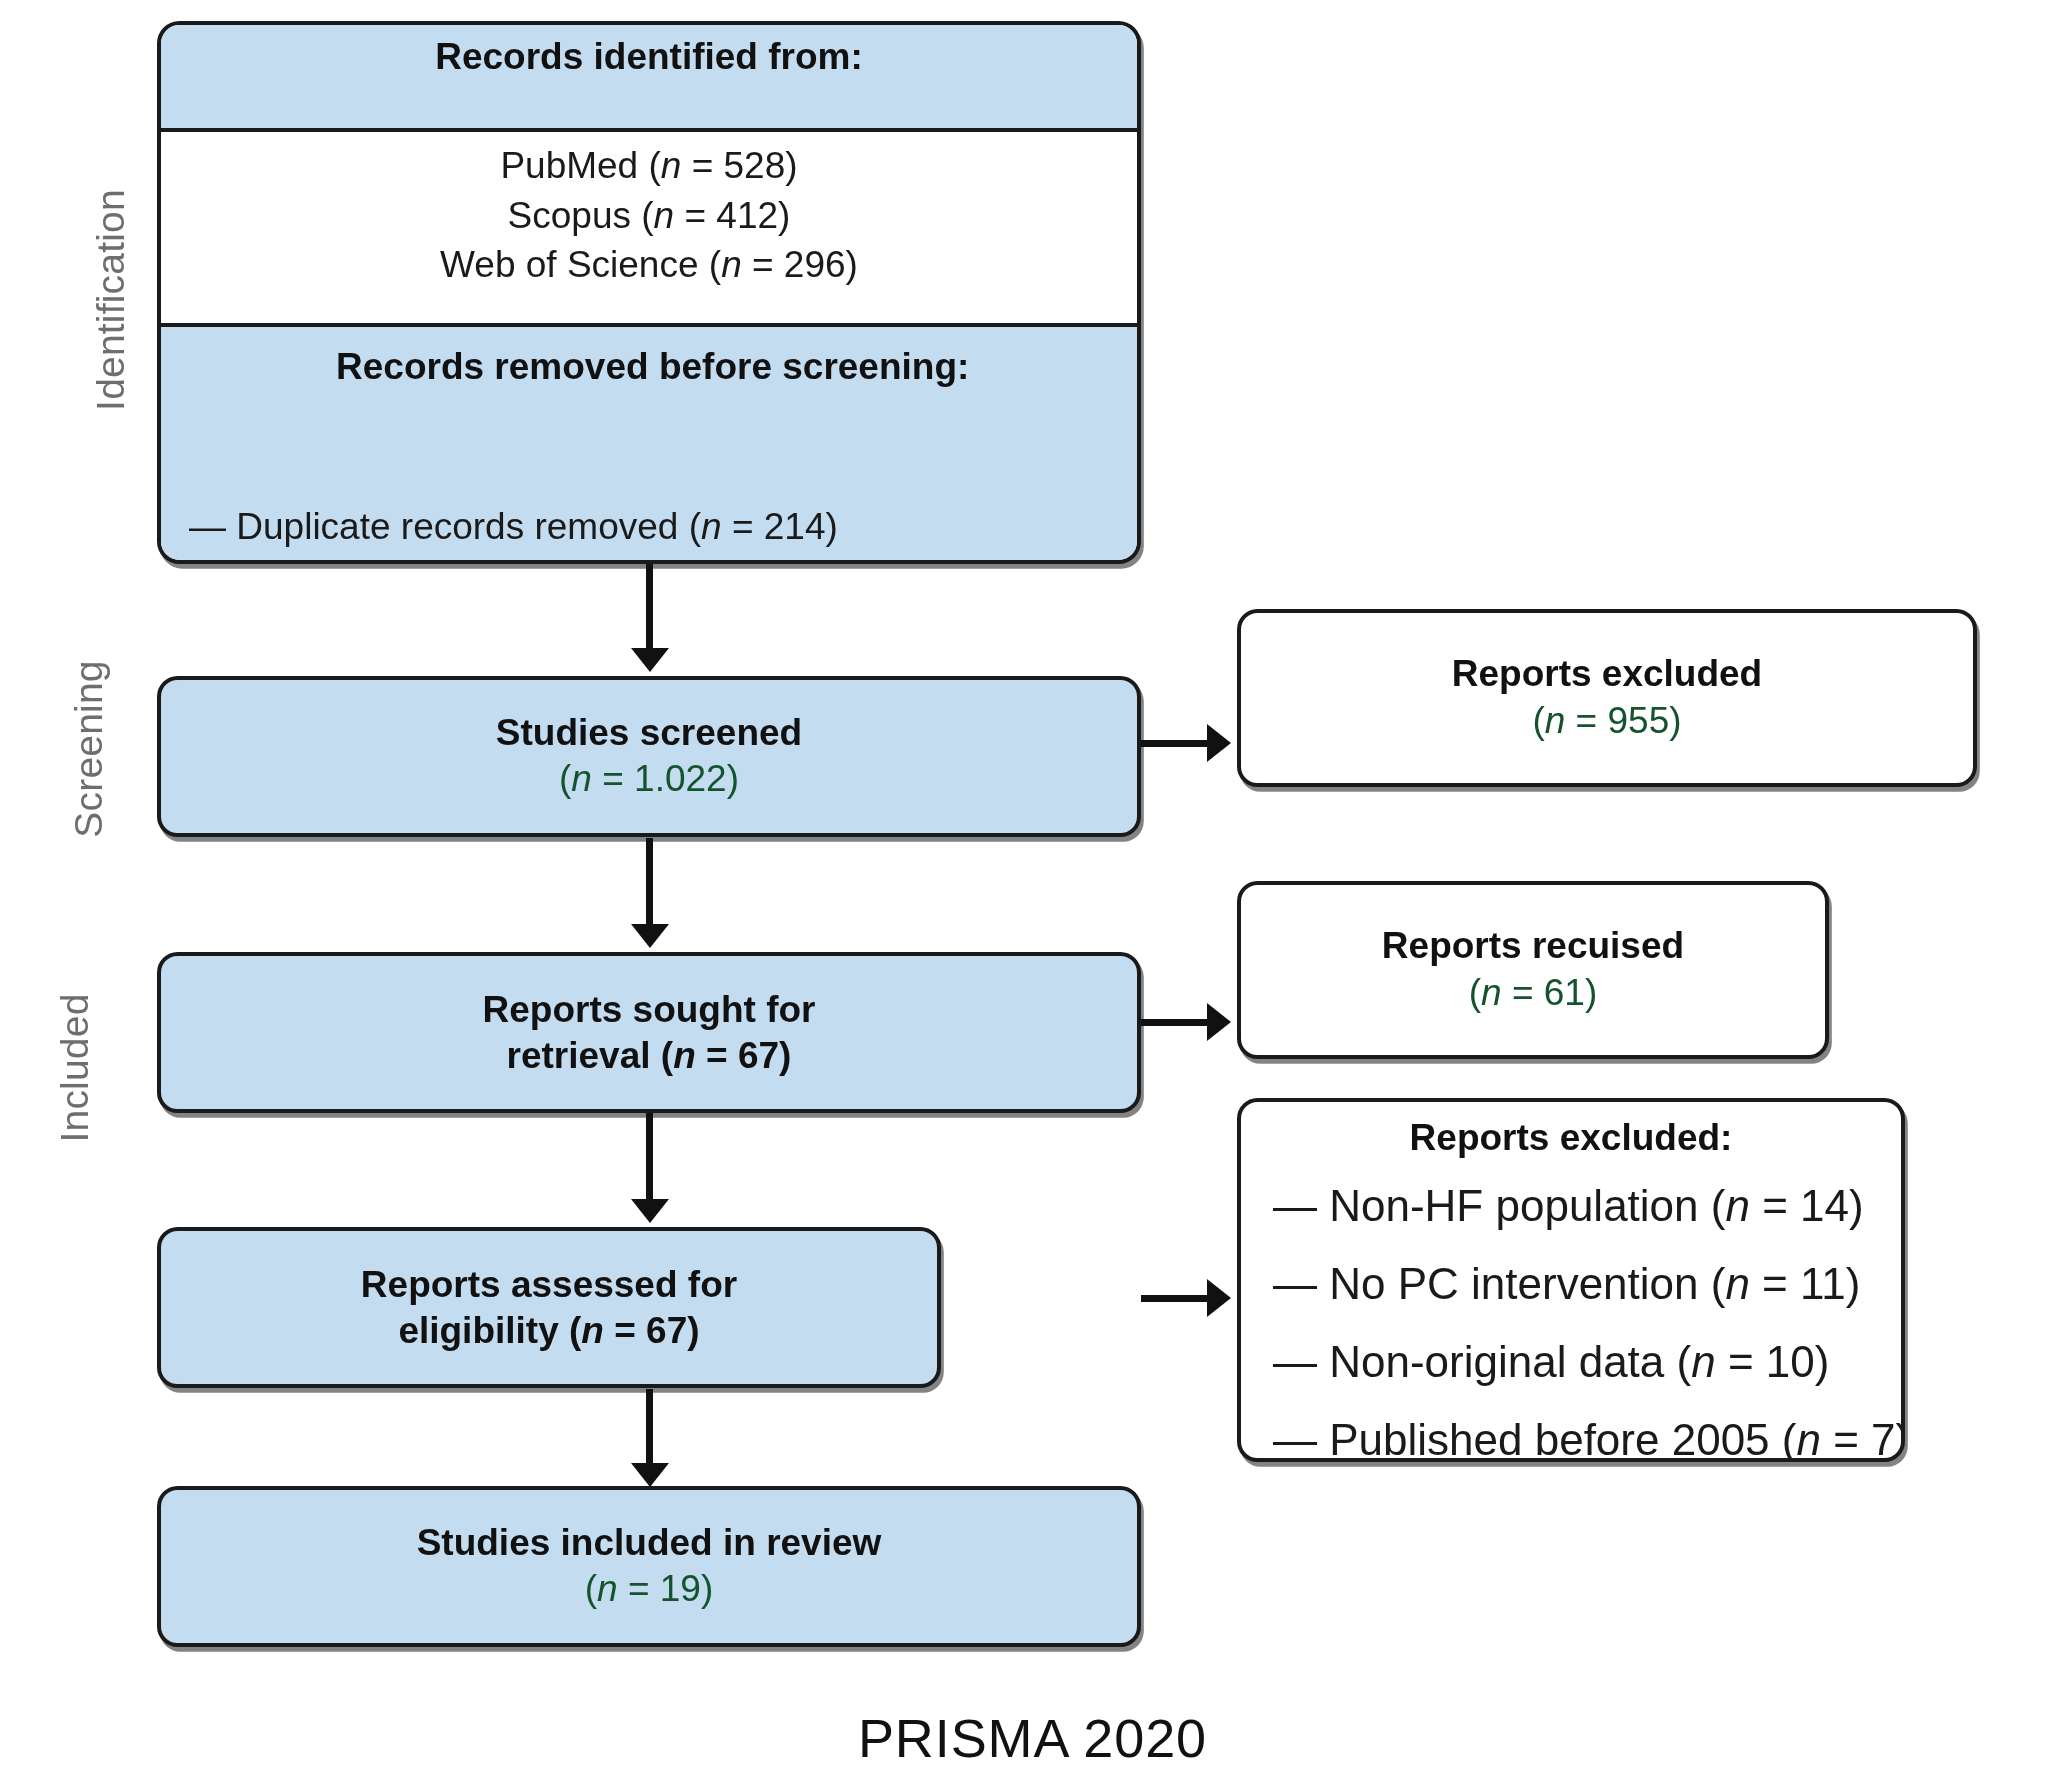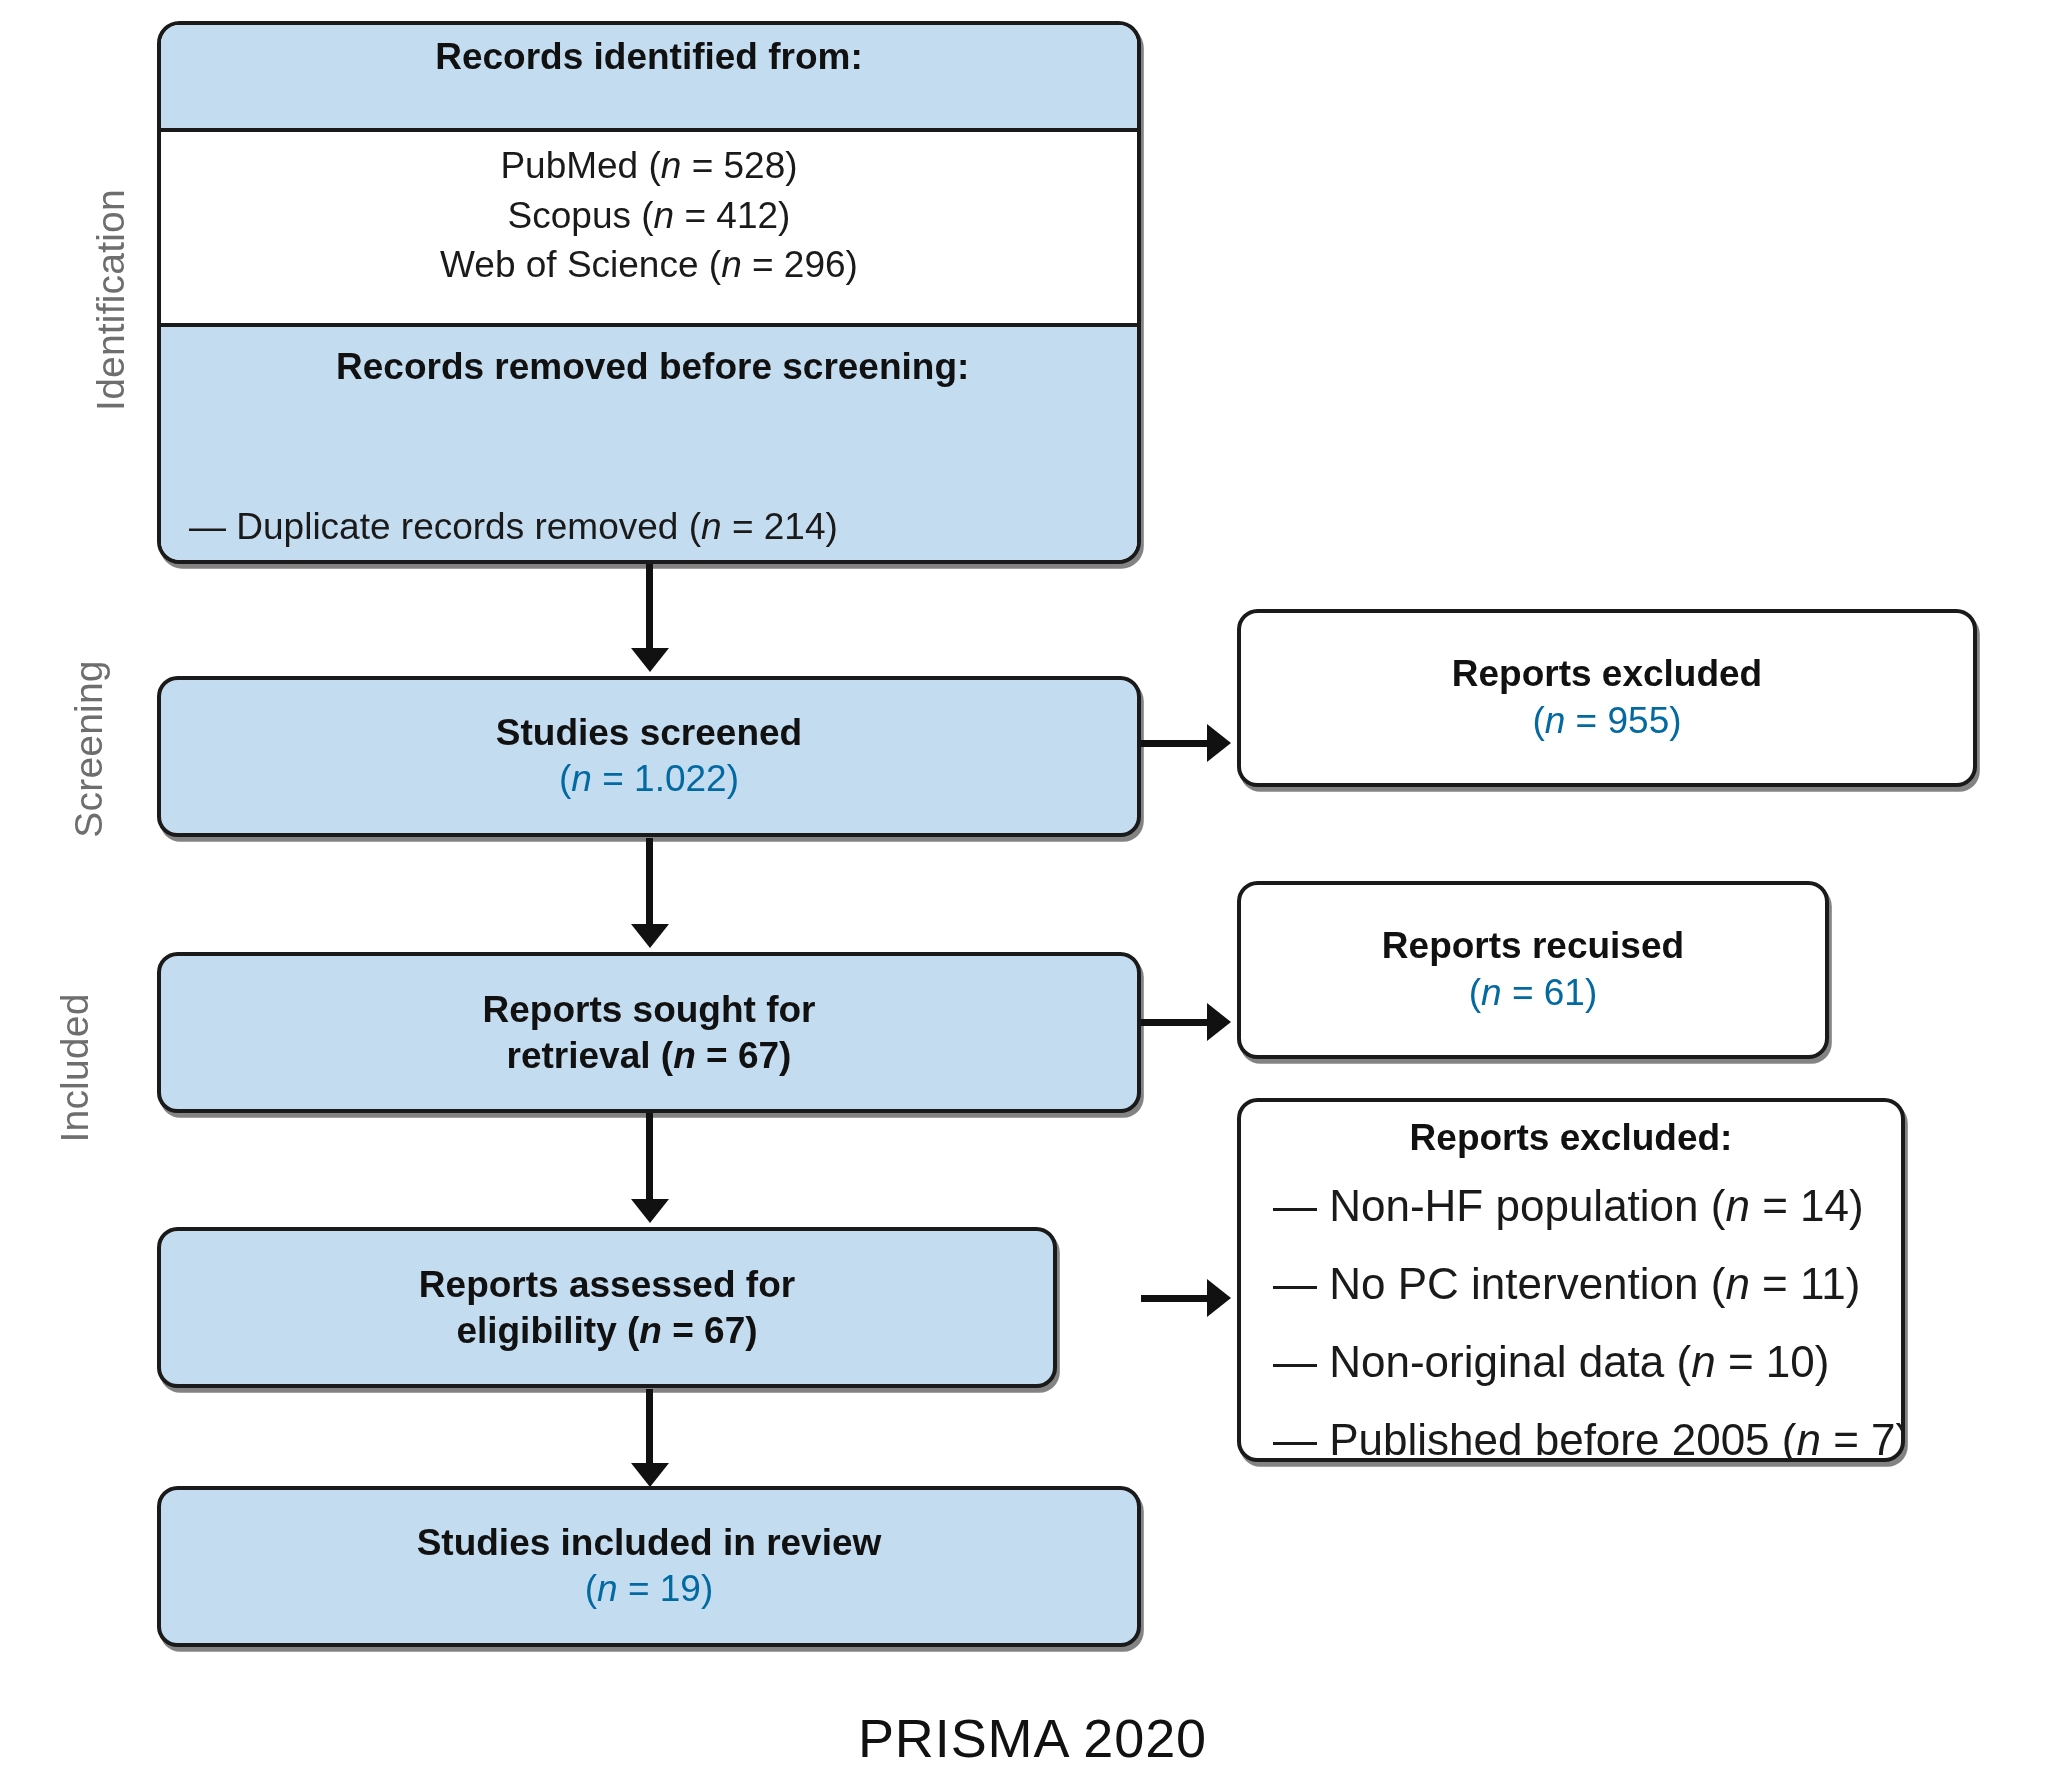--- a/index.html
+++ b/index.html
@@ -104,21 +104,21 @@
   }
   .ln.bul {
     text-indent: -37px;
     padding-left: 37px;
   }
 
   .sub {
     font-size: 37px;
     line-height: 1.3;
     text-align: center;
-    color: #0369a1;
+    color: #14532d;
   }
 
   em.n { font-style: italic; }
 
   
   .reasons {
     width: 100%;
     display: flex;
     flex-direction: column;
     gap: 19px;
@@ -240,21 +240,21 @@
       <div class="sub">(<em class="n">n</em> = 61)</div>
     </div>
   </div>
 
   <div class="hline" style="left:1141px; top:1019px; width:71px;"></div>
   <div class="arrow-right" style="left:1207px; top:1003px;"></div>
 
   <div class="vline" style="left:646px; top:1113px; height:103px;"></div>
   <div class="arrow-down" style="left:631px; top:1199px;"></div>
 
-  <div class="box blue" style="left:157px; top:1227px; width:900px; height:161px;">
+  <div class="box blue" style="left:157px; top:1227px; width:784px; height:161px;">
     <div class="box-inner">
       <div class="ttl">Reports assessed for</div>
       <div class="ttl">eligibility (<em class="n">n</em> = 67)</div>
     </div>
   </div>
 
   <div class="box" style="left:1237px; top:1098px; width:668px; height:364px;">
     <div class="box-inner" style="justify-content:flex-start; padding-top:13px;">
       <div class="ttl" style="margin-bottom:17px;">Reports excluded:</div>
       <div class="reasons">

